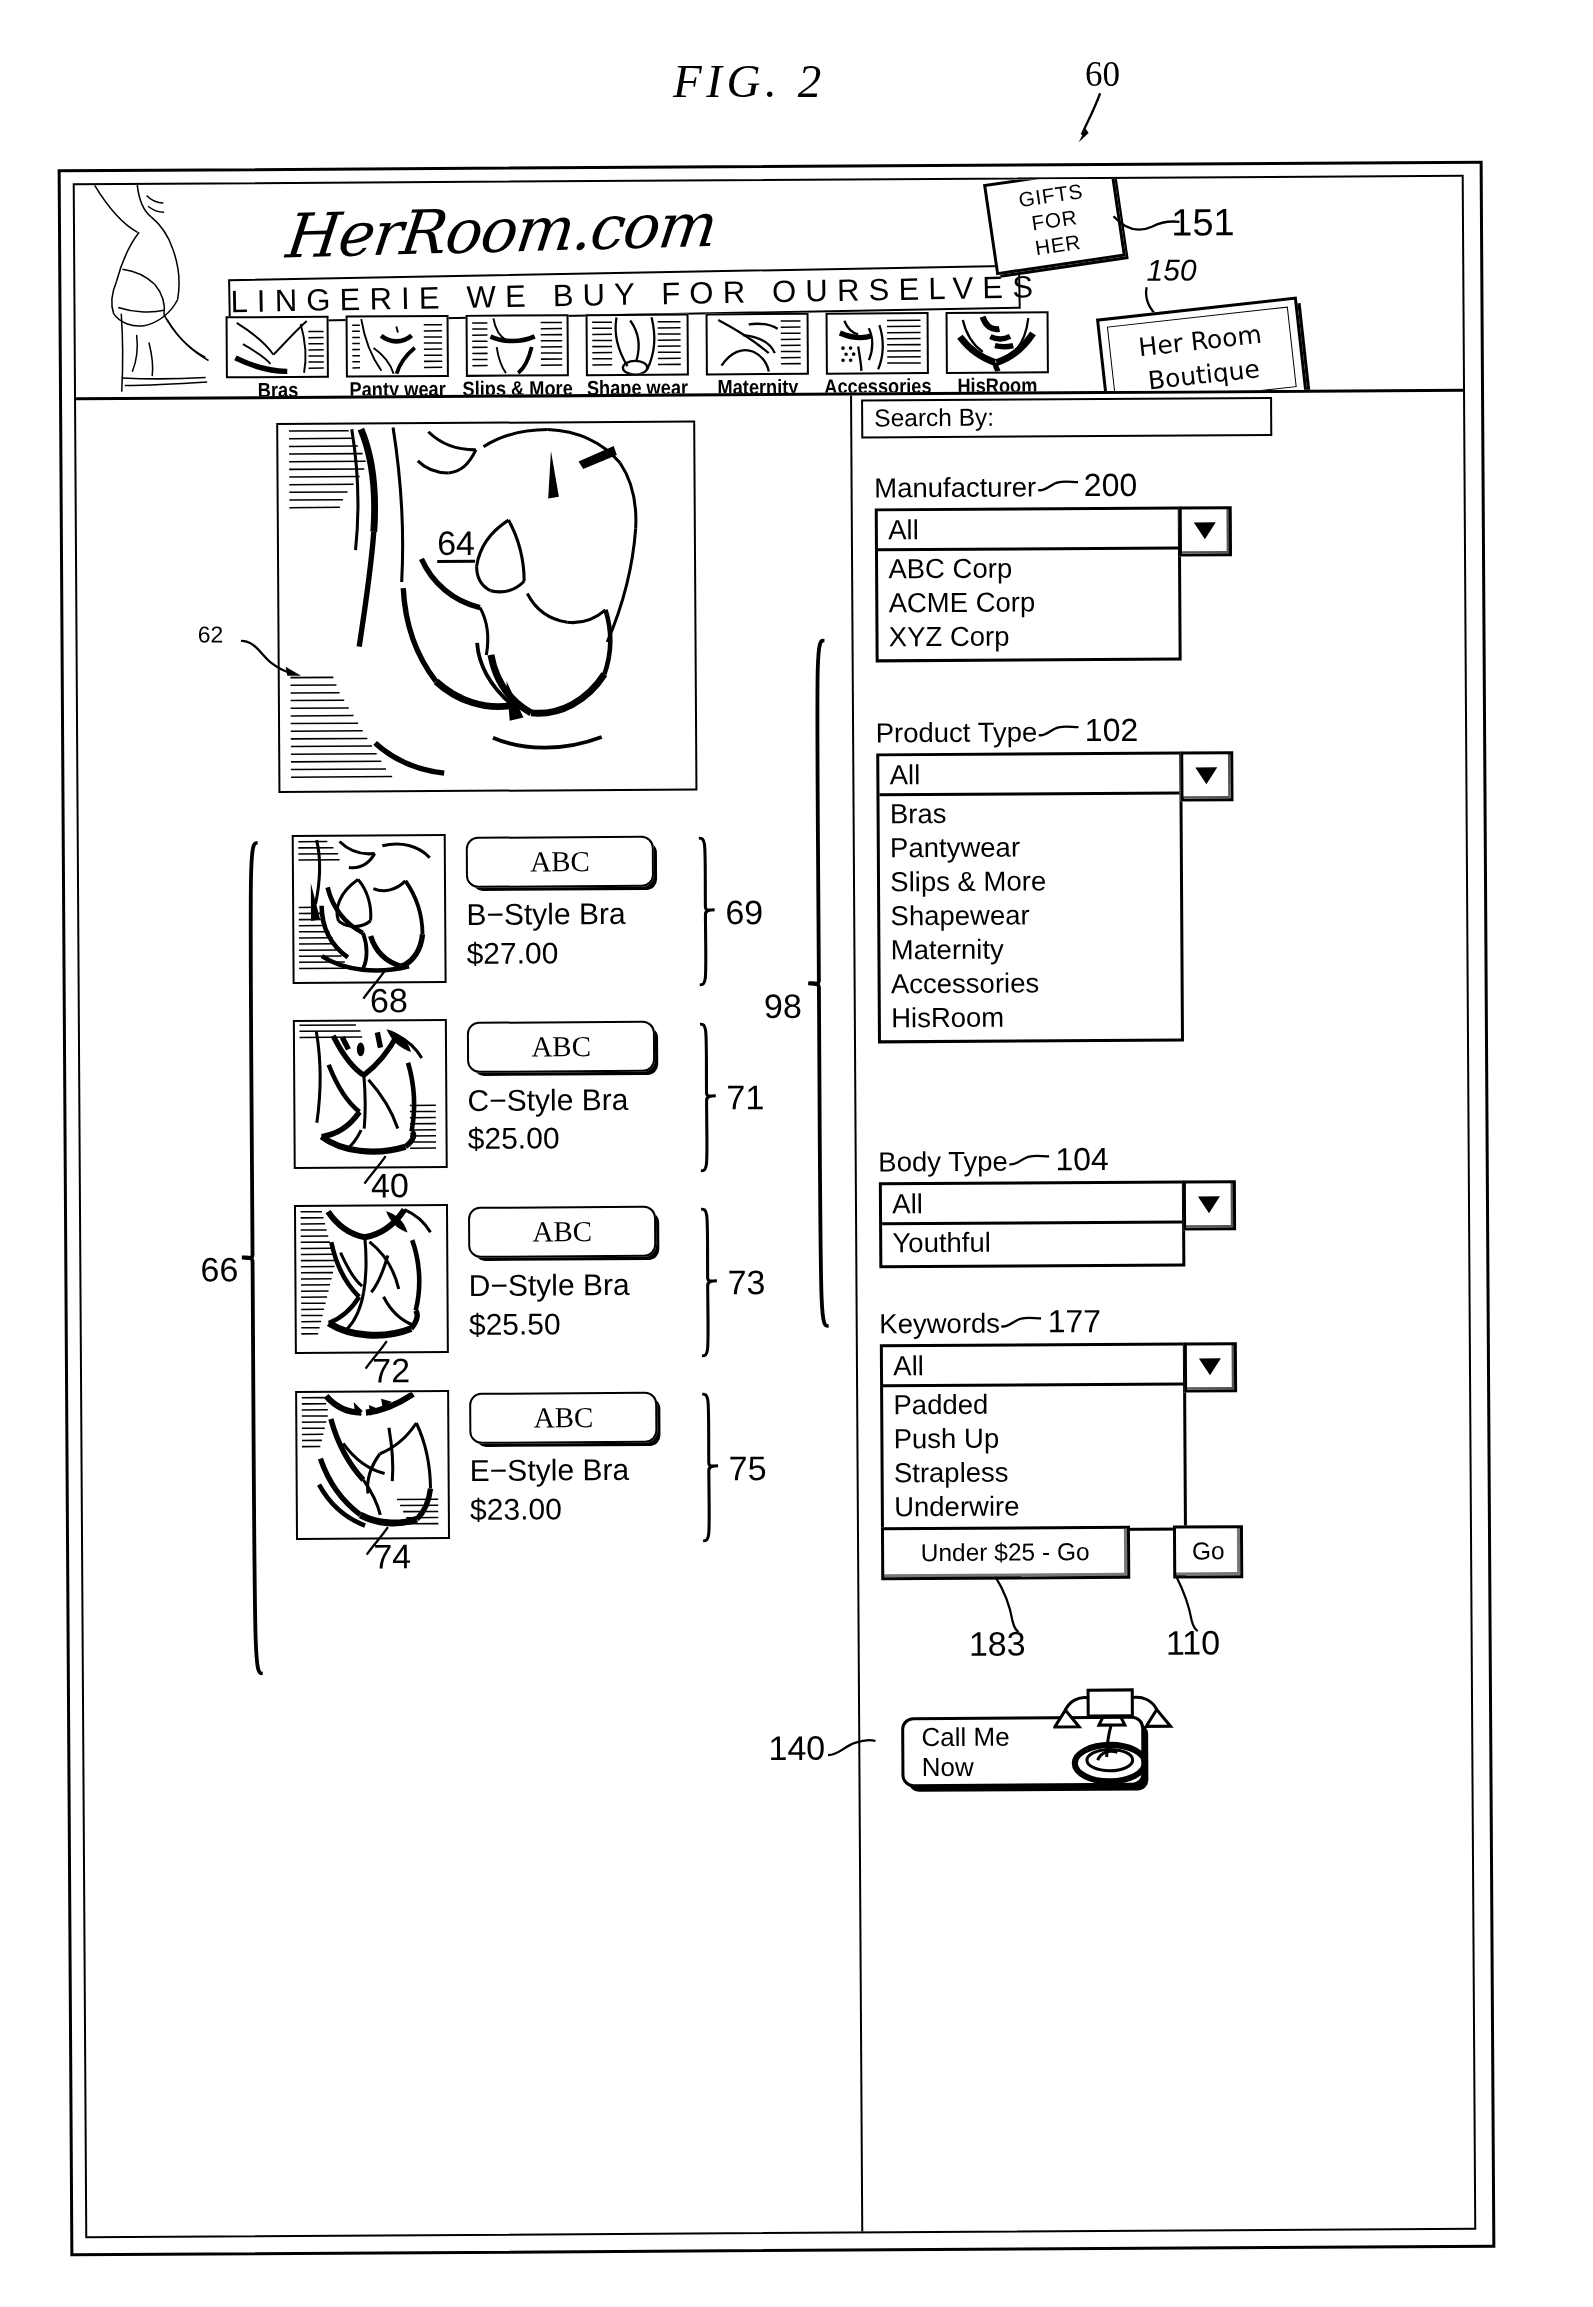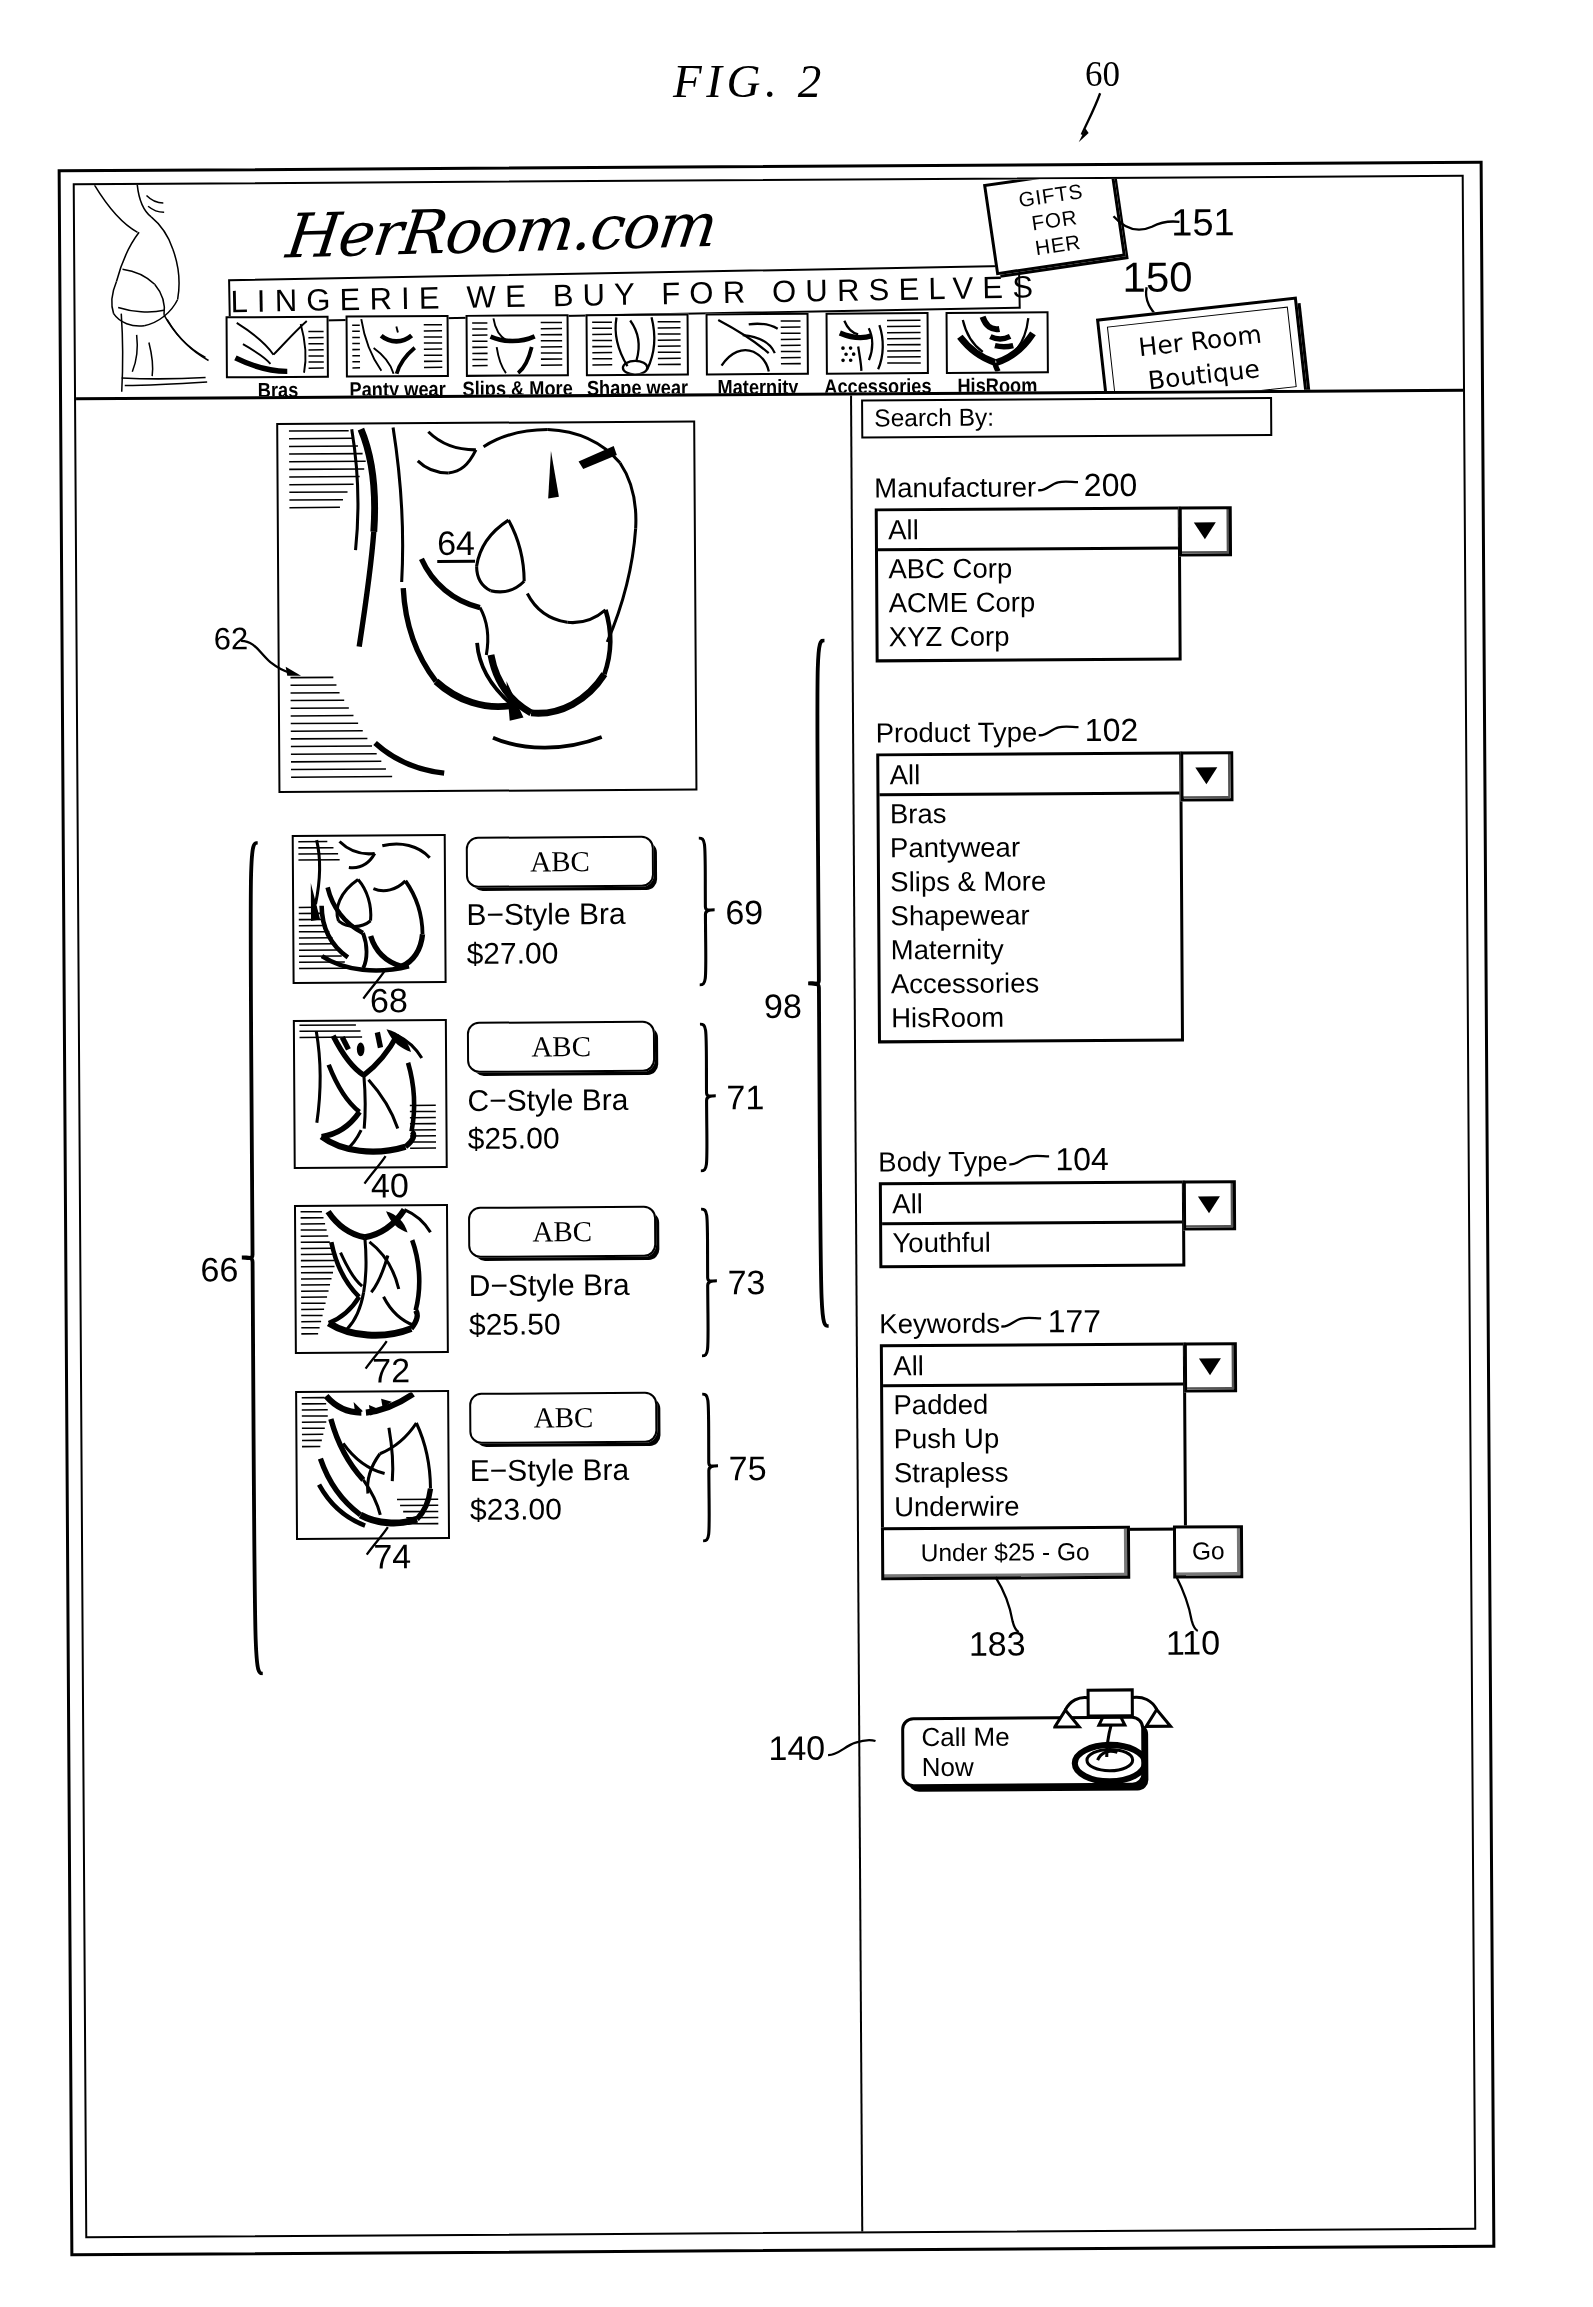--- a/index.html
+++ b/index.html
@@ -63,21 +63,21 @@
     border:3.1px solid #000; transform:rotate(-8deg); background:#fff;
     box-shadow:3.1px 3.8px 0 -0.8px #000;
   }
   #gifts-card .t{
     font-size:20.7px; line-height:25px; text-align:center; padding-top:5.4px;
     font-family:"Liberation Sans", sans-serif; letter-spacing:0.8px;
   }
   #ref151{position:absolute; left:1096px; top:23px; font-size:38px;}
   #ref151-lead{position:absolute; left:1037px; top:31px;width:69px;height:31px;}
 
-  #ref150{position:absolute; left:1047px; top:75px; font-size:42px;}
+  #ref150{position:absolute; left:1071px; top:75px; font-size:30px;font-style:italic;}
   #ref150-lead{position:absolute; left:1065px; top:107px;width:46px;height:61px;}
 
   
   #boutique-card{
     position:absolute; left:1025px; top:129px; width:196px; height:93px;
     border:3.1px solid #000; transform:rotate(-6deg); background:#fff;
     box-shadow:4.6px 5.4px 0 -1.5px #000;
   }
   #boutique-card .inner{
     position:absolute; left:6.9px; top:6.1px; right:6.9px; bottom:6.1px;
@@ -101,21 +101,21 @@
   
   #content{position:absolute; left:0; top:215px; right:0; bottom:0;}
 
   
   #hero{
     position:absolute; left:200px; top:24.5px; width:415px; height:366px;
     border:2.3px solid #000; background:#fff; overflow:hidden;
   }
   #ref64{position:absolute; left:360px; top:126px; font-size:34px;
          text-decoration:underline; text-underline-offset:4.6px;}
-  #ref62{position:absolute; left:136px; top:222px; font-size:31px;}
+  #ref62{position:absolute; left:120px; top:222px; font-size:23px;}
   #ref62-arrow{position:absolute; left:162px; top:237px; width:69px; height:46px;}
 
   
   #product-list{position:absolute; left:213px; top:436px; width:536px;}
   .product-row{position:relative; height:170px; margin-bottom:15.3px;}
   .p-thumb{position:absolute; left:0; top:0; width:150px; height:145px;
            border:2.3px solid #000; background:#fff; overflow:hidden;}
   .p-info{position:absolute; left:174px; top:3.1px; width:214px;}
   .p-brand{width:184px; height:47px; border:2.3px solid #000;
            border-radius:12.2px; box-shadow:4.6px 4.6px 0 -1.5px #000;

